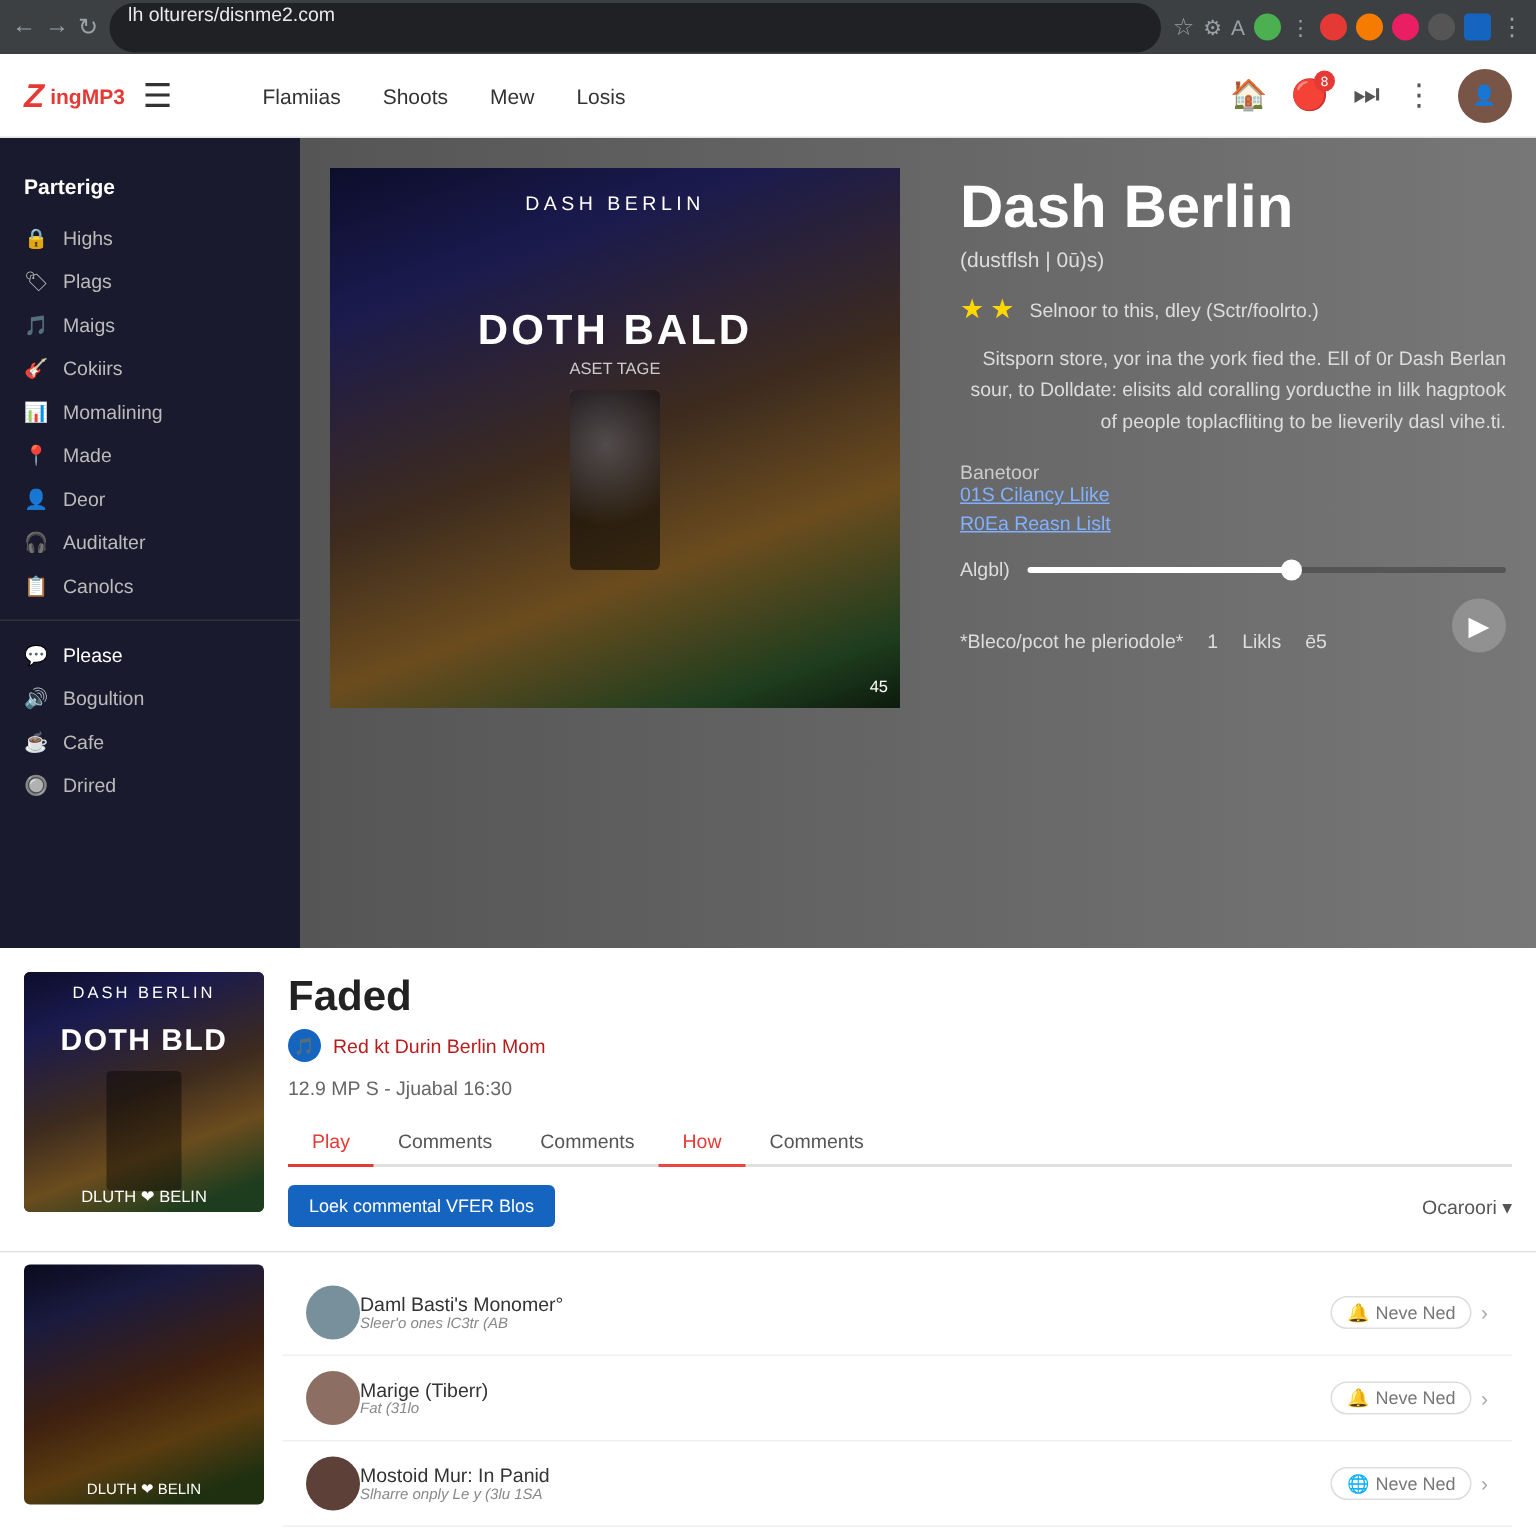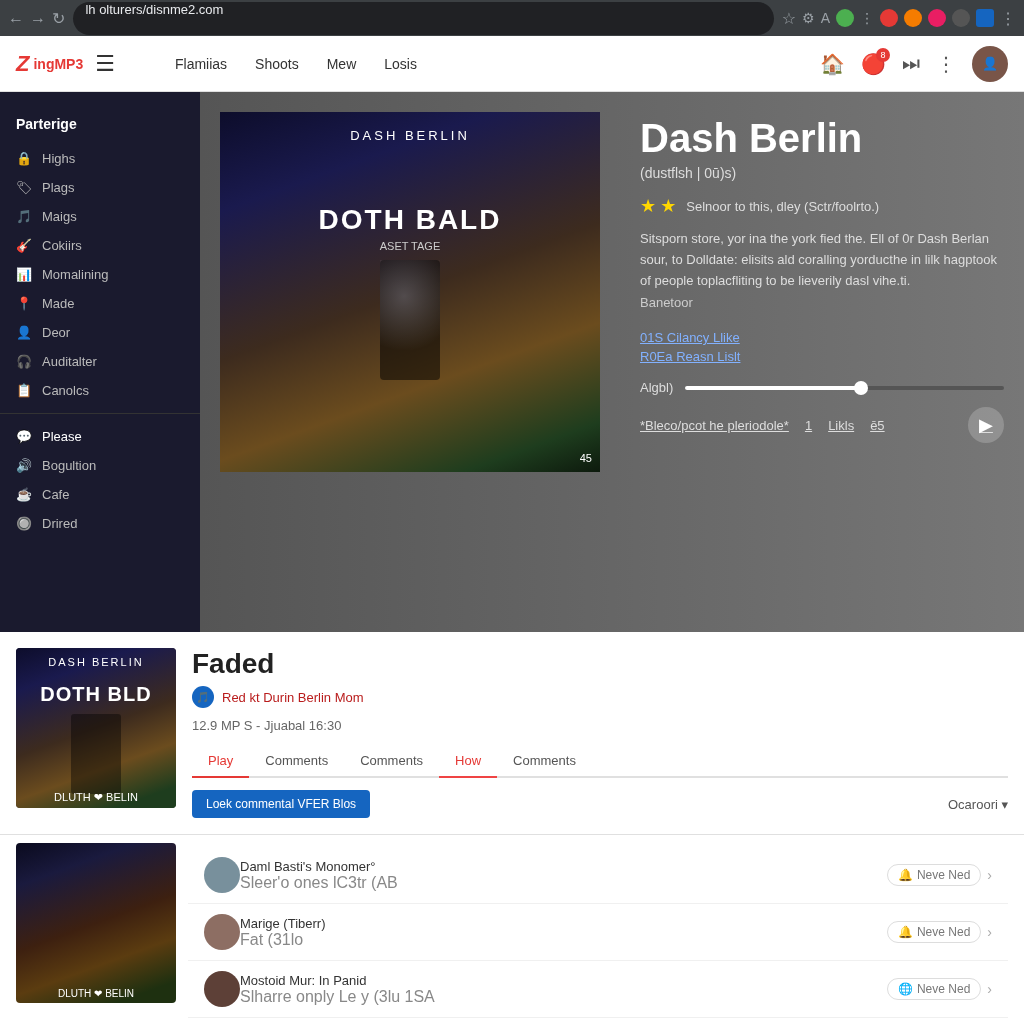--- a/index.html
+++ b/index.html
@@ -110,29 +110,29 @@
       position: relative;
     }
     .album-number { position: absolute; bottom: 8px; right: 8px; color: white; font-size: 11px; }
 
     .hero-info { flex: 1; padding: 24px 20px; color: white; }
     .hero-artist-name { font-size: 40px; font-weight: bold; margin-bottom: 4px; }
     .hero-artist-sub { font-size: 14px; color: #ddd; margin-bottom: 14px; }
     .star-rating { display: flex; align-items: center; gap: 4px; margin-bottom: 12px; }
     .star { color: #ffd700; font-size: 18px; }
     .rating-label { font-size: 13px; color: #ddd; margin-left: 6px; }
-    .hero-desc { font-size: 13px; color: #ddd; line-height: 1.6; margin-bottom: 4px; }
+    .hero-desc { font-size: 13px; color: #ddd; line-height: 1.6; margin-bottom: 16px; text-align: right; }
     .hero-links { margin-bottom: 16px; }
     .hero-link { display: block; color: #82b1ff; text-decoration: underline; font-size: 13px; margin-bottom: 4px; cursor: pointer; }
-    .hero-label { color: #ccc; font-size: 13px; margin-bottom: 20px; }
+    .hero-label { color: #ccc; font-size: 13px; margin-bottom: 0; }
     .hero-player { display: flex; align-items: center; gap: 12px; margin-bottom: 12px; }
     .player-slider { flex: 1; height: 4px; background: #555; border-radius: 2px; position: relative; cursor: pointer; }
     .player-slider-fill { width: 55%; height: 100%; background: white; border-radius: 2px; }
     .player-slider-thumb { width: 14px; height: 14px; background: white; border-radius: 50%; position: absolute; top: -5px; left: calc(55% - 7px); }
-    .hero-player-bar { display: flex; align-items: center; gap: 16px; color: #ddd; font-size: 13px; text-decoration: underline; }
+    .hero-player-bar { display: flex; align-items: flex-end; gap: 16px; color: #ddd; font-size: 13px; }
     .play-btn { width: 36px; height: 36px; background: rgba(255,255,255,0.2); border-radius: 50%; display: flex; align-items: center; justify-content: center; cursor: pointer; font-size: 18px; color: white; margin-left: auto; }
 
     
     .content-area { background: #f5f5f5; }
 
     
     .song-card {
       background: white;
       display: flex;
       padding: 16px;
@@ -172,21 +172,21 @@
     
     .comments-section { background: white; margin-top: 4px; }
     .comment-item {
       display: flex;
       align-items: center;
       padding: 10px 16px;
       border-bottom: 1px solid #f0f0f0;
     }
     .comment-avatar { width: 36px; height: 36px; border-radius: 50%; background: #888; flex-shrink: 0; }
     .comment-text { flex: 1; font-size: 13px; color: #333; }
-    .comment-sub { font-size: 16px; color: #888; }
+    .comment-sub { font-size: 10px; color: #888; font-style: italic; }
     .comment-action { display: flex; align-items: center; gap: 6px; }
     .comment-action-btn { font-size: 12px; color: #777; border: 1px solid #ddd; border-radius: 12px; padding: 3px 10px; cursor: pointer; background: white; display: flex; align-items: center; gap: 4px; }
     .comment-chevron { color: #aaa; font-size: 14px; cursor: pointer; }
 
     .album-art-inner {
       width: 100%;
       height: 100%;
       display: flex;
       flex-direction: column;
       align-items: center;

